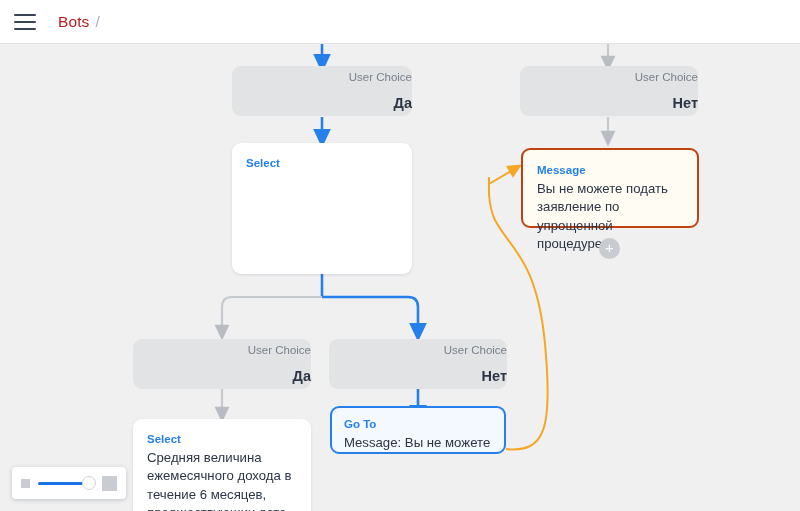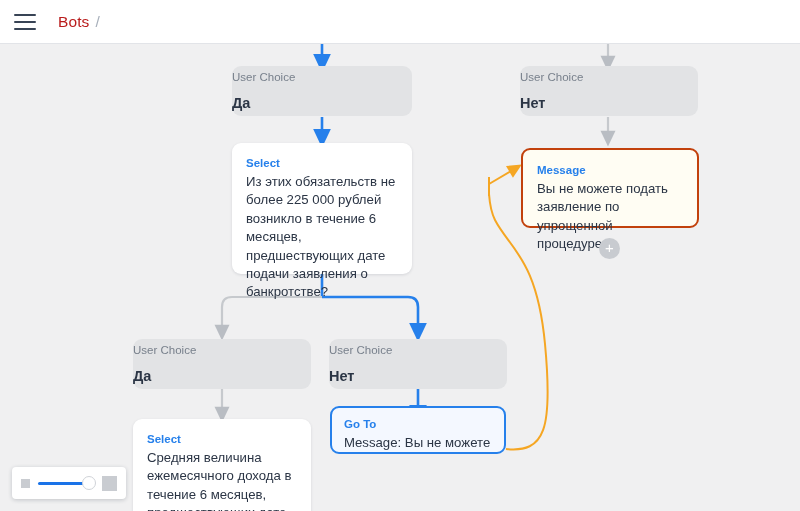--- a/index.html
+++ b/index.html
@@ -87,21 +87,21 @@
     box-sizing: border-box;
     z-index: 5;
   }
 
   
   .node-choice {
     background: #e2e3e5;
     border-radius: 9px;
     display: flex;
     flex-direction: column;
-    align-items: flex-start;
+    align-items: flex-end;
     justify-content: center;
   }
   .choice-kind {
     font-size: 11.5px;
     color: #78808c;
     line-height: 15px;
   }
   .choice-value {
     font-size: 14.5px;
     color: #2b3545;
@@ -278,21 +278,20 @@
     <div class="choice-value">Да</div>
   </div>
 
   <div class="node node-choice" style="left:520px; top:22px; width:178px; height:50px;">
     <div class="choice-kind">User Choice</div>
     <div class="choice-value">Нет</div>
   </div>
 
   <div class="node node-card node-select" style="left:232px; top:99px; width:180px; height:131px;">
     <div class="card-kind">Select</div>
-    <div class="card-body">Из этих обязательств не более 225 000 рублей возникло в течение 6 месяцев, предшествующих дате подачи заявления о банкротстве?</div>
   </div>
 
   <div class="node node-card node-message" style="left:521px; top:104px; width:178px; height:80px;">
     <div class="card-kind">Message</div>
     <div class="card-body">Вы не можете подать заявление по упрощенной процедуре.</div>
   </div>
   <div class="add-button" style="left:599px; top:194px;">+</div>
 
   <div class="node node-choice" style="left:133px; top:295px; width:178px; height:50px;">
     <div class="choice-kind">User Choice</div>

